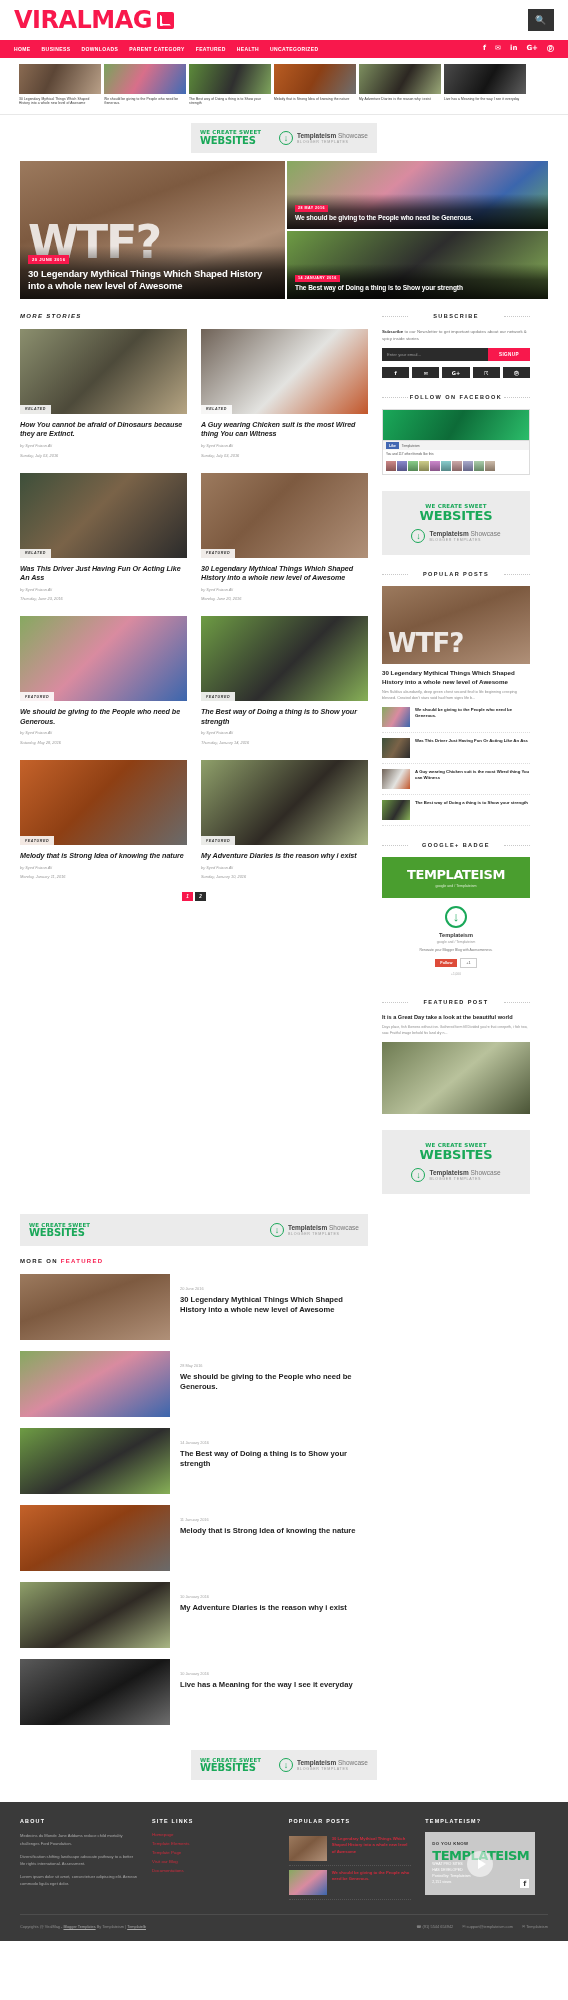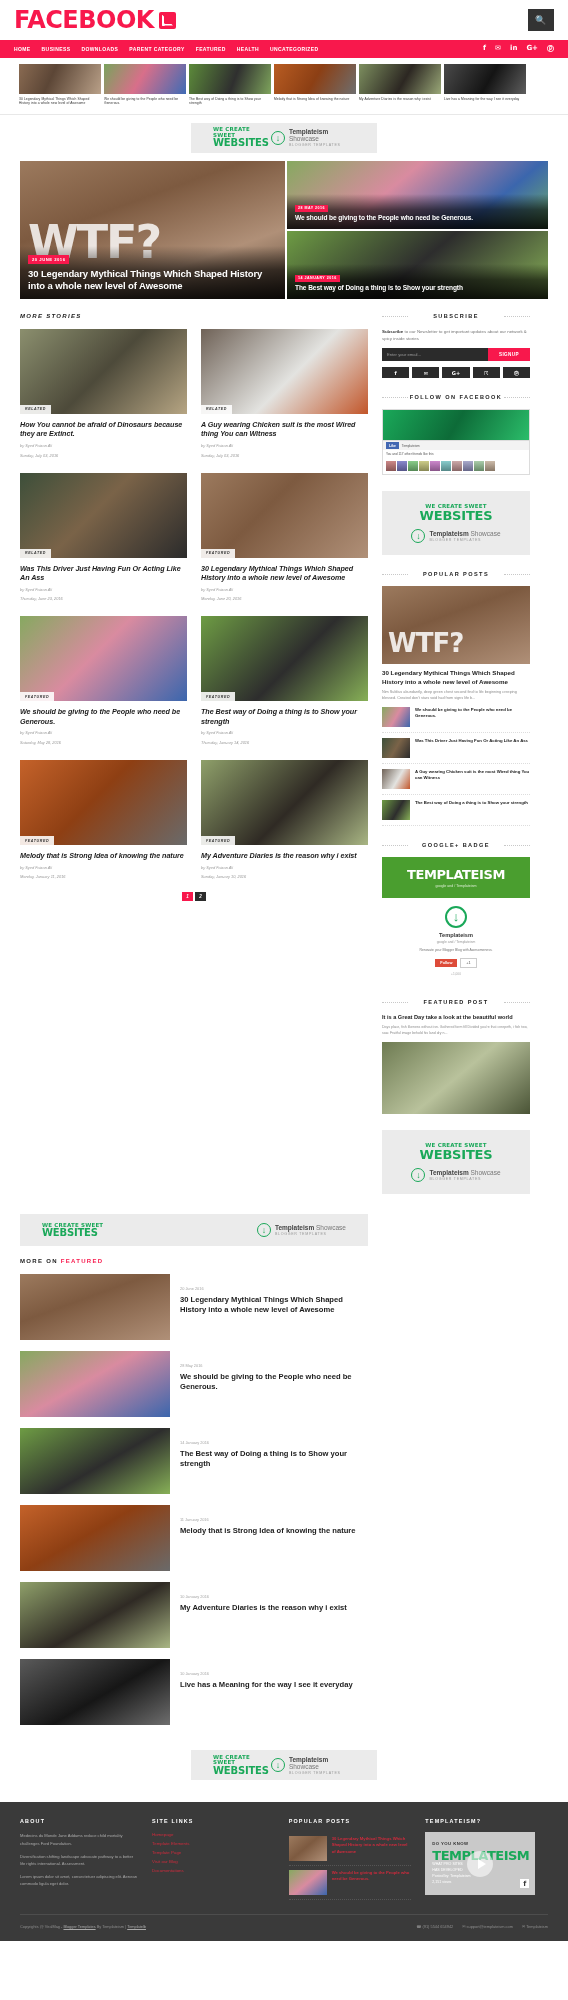--- a/index.html
+++ b/index.html
@@ -31,21 +31,21 @@
 
   
   .ticker { display:flex; gap:3px; padding:6px 19px 8px; background:#fff; }
   .ticker-item { width:82px; flex:0 0 82px; cursor:pointer;}
   .ticker-thumb { width:82px; height:30px; background-size:cover; background-position:center; }
   .ticker-cap { font-size:3.3px; line-height:1.35; color:#333; margin-top:3px; letter-spacing:0.1px;}
   .sep-line { height:1px; background:#e8e8e8; margin:0 0 0 0; }
 
   
   .adband { padding:8px 0; background:#fff; display:flex; justify-content:center; }
-  .adbox { width:186px; height:30px; background:#ebebeb; display:flex; align-items:center; justify-content:space-between; padding:0 22px; }
+  .adbox { width:186px; height:30px; background:#ebebeb; display:flex; align-items:center; justify-content:space-between; padding:0 9px; }
   .ad-left { line-height:1; }
   .ad-l1 { font-size:5.5px; font-weight:bold; color:#1aa859; letter-spacing:0.2px; font-family:"DejaVu Sans",sans-serif;}
   .ad-l2 { font-size:10px; font-weight:bold; color:#1aa859; letter-spacing:-0.2px; font-family:"DejaVu Sans",sans-serif;}
   .ad-right { display:flex; align-items:center; gap:4px; }
   .ad-logo { width:14px; height:14px; border-radius:50%; border:1.6px solid #1aa859; position:relative; flex:0 0 14px;}
   .ad-logo:after{ content:"↓"; position:absolute; inset:0; display:flex; align-items:center; justify-content:center; color:#1aa859; font-size:9px; font-weight:bold;}
   .ad-txt1 { font-size:6.5px; color:#444; font-weight:bold; }
   .ad-txt1 em { font-style:normal; font-weight:normal; color:#777; }
   .ad-txt2 { font-size:3.6px; color:#999; letter-spacing:0.7px; margin-top:1px;}
 
@@ -159,21 +159,21 @@
   .fcopy u { color:#a8a8a8; }
   .fcontact { display:flex; gap:9px; font-size:3.9px; color:#8d8d8d;}
 </style>
 </head>
 <body>
 
 <div class="page">
 
   <div class="topbar">
     <div class="logo">
-      <span>FACEBOOK</span>
+      <span>VIRALMAG</span>
       <span class="logo-rss"></span>
     </div>
     <div class="search-btn">
       <span>🔍</span>
     </div>
   </div>
 
   <div class="navbar">
     <div class="nav-items">
       <span>HOME</span>

